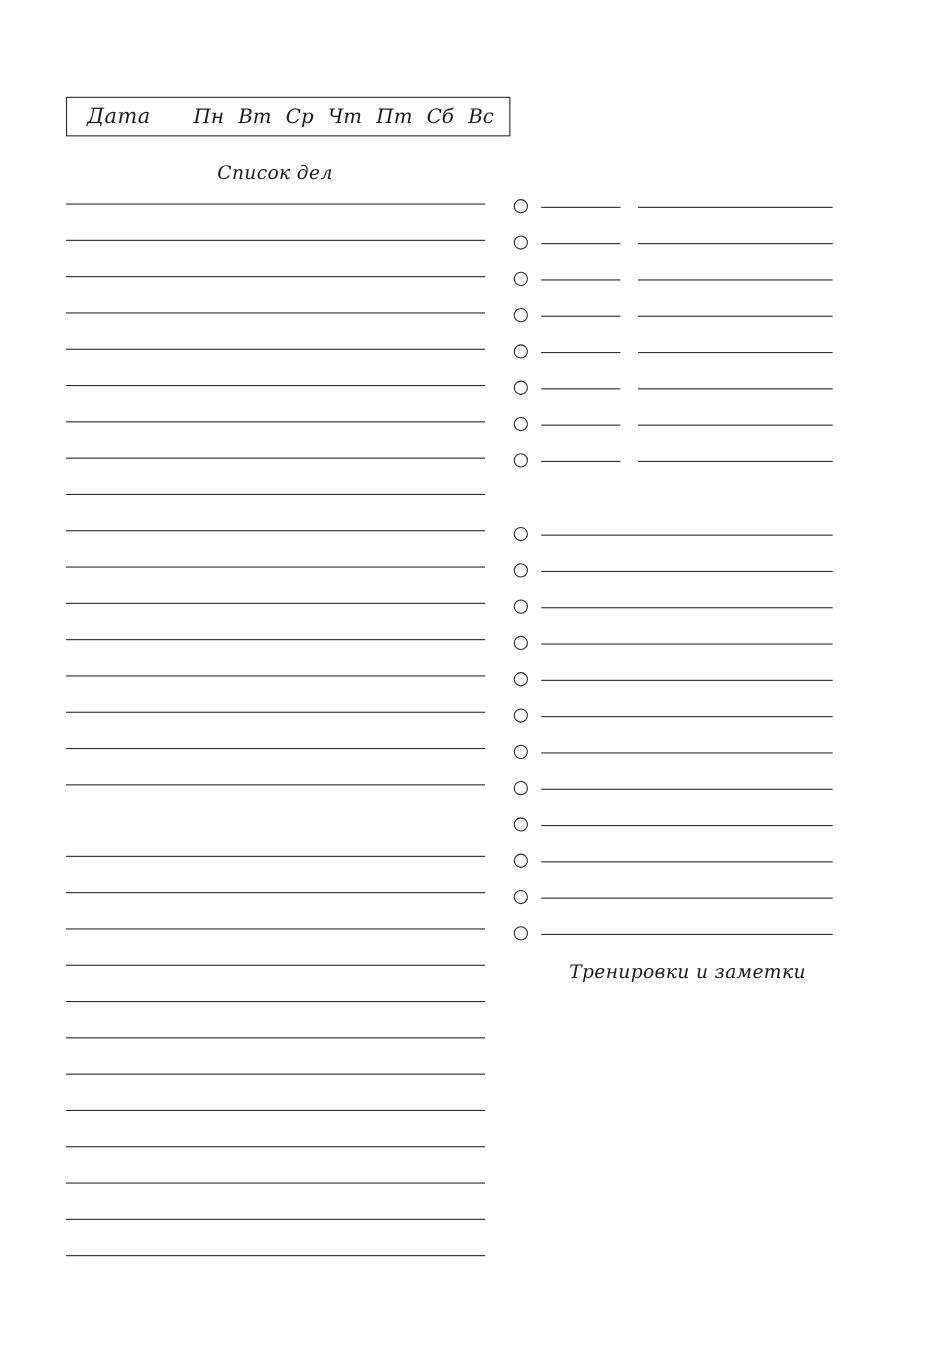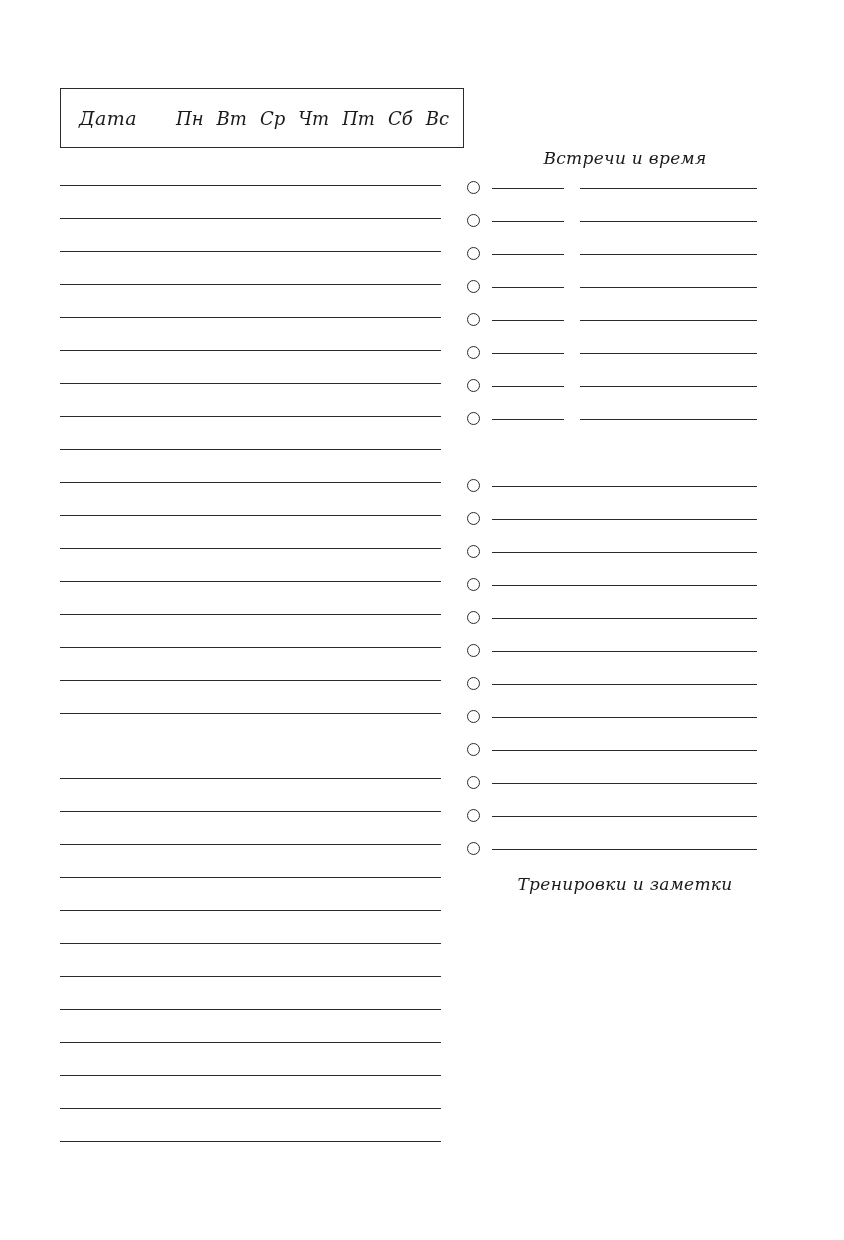--- a/index.html
+++ b/index.html
@@ -20,21 +20,21 @@
     position: absolute;
     inset: 0;
   }
 
   
   .date-box {
     position: absolute;
     left: 60px;
     top: 88px;
     width: 404px;
-    height: 60px;
+    height: 36px;
     border: 1.5px solid #2b2b2b;
     box-sizing: border-box;
     display: flex;
     align-items: center;
   }
   .date-label {
     margin-left: 18px;
     font-size: 19px;
     letter-spacing: 0.5px;
     font-family: "DejaVu Serif", serif;
@@ -96,23 +96,23 @@
       <span class="weekday">Пн</span>
       <span class="weekday">Вт</span>
       <span class="weekday">Ср</span>
       <span class="weekday">Чт</span>
       <span class="weekday">Пт</span>
       <span class="weekday">Сб</span>
       <span class="weekday">Вс</span>
     </div>
   </div>
 
-
-
-  <div class="heading" style="left:466px; top:148px; width:318px;">Встречи и время</div>
+  <div class="heading" style="left:60px; top:148px; width:380px;">Список дел</div>
+
+
 
 
   <div class="heading" style="left:466px; top:874px; width:318px;">Тренировки и заметки</div>
 
   <div class="col-left">
     <div class="rule" style="left:60px; top:185px; width:381px;"></div>
     <div class="rule" style="left:60px; top:218px; width:381px;"></div>
     <div class="rule" style="left:60px; top:251px; width:381px;"></div>
     <div class="rule" style="left:60px; top:284px; width:381px;"></div>
     <div class="rule" style="left:60px; top:317px; width:381px;"></div>

